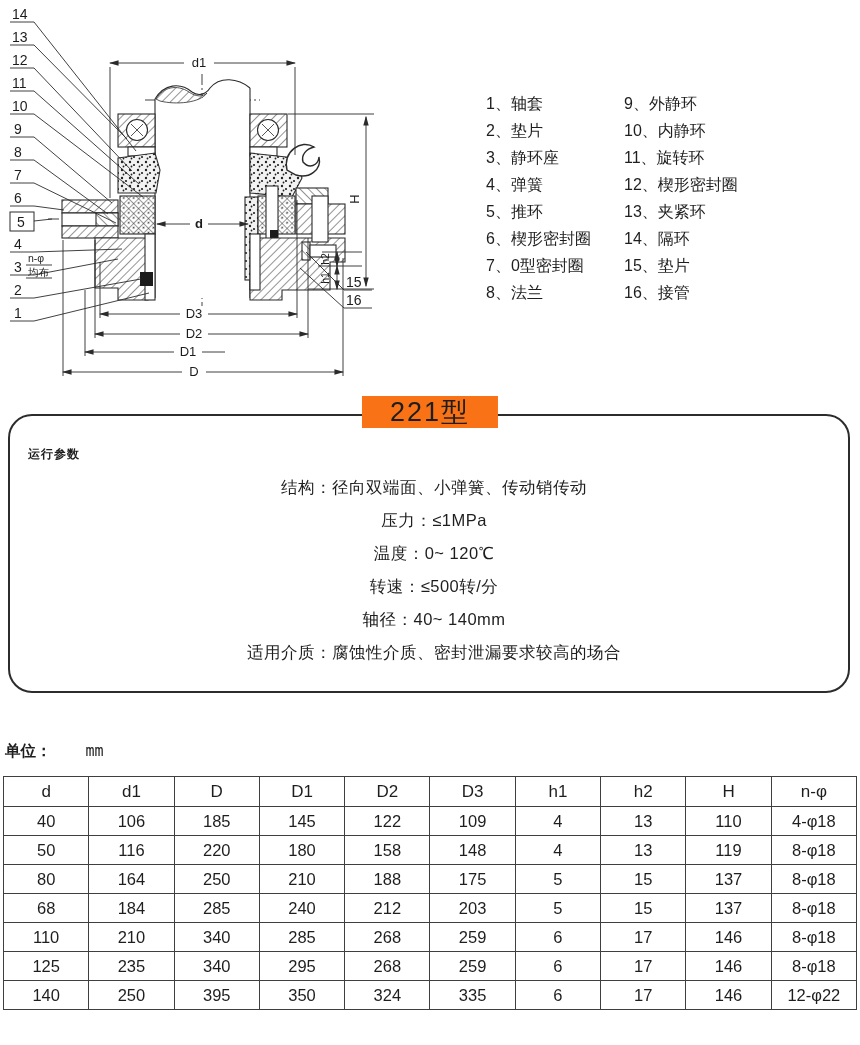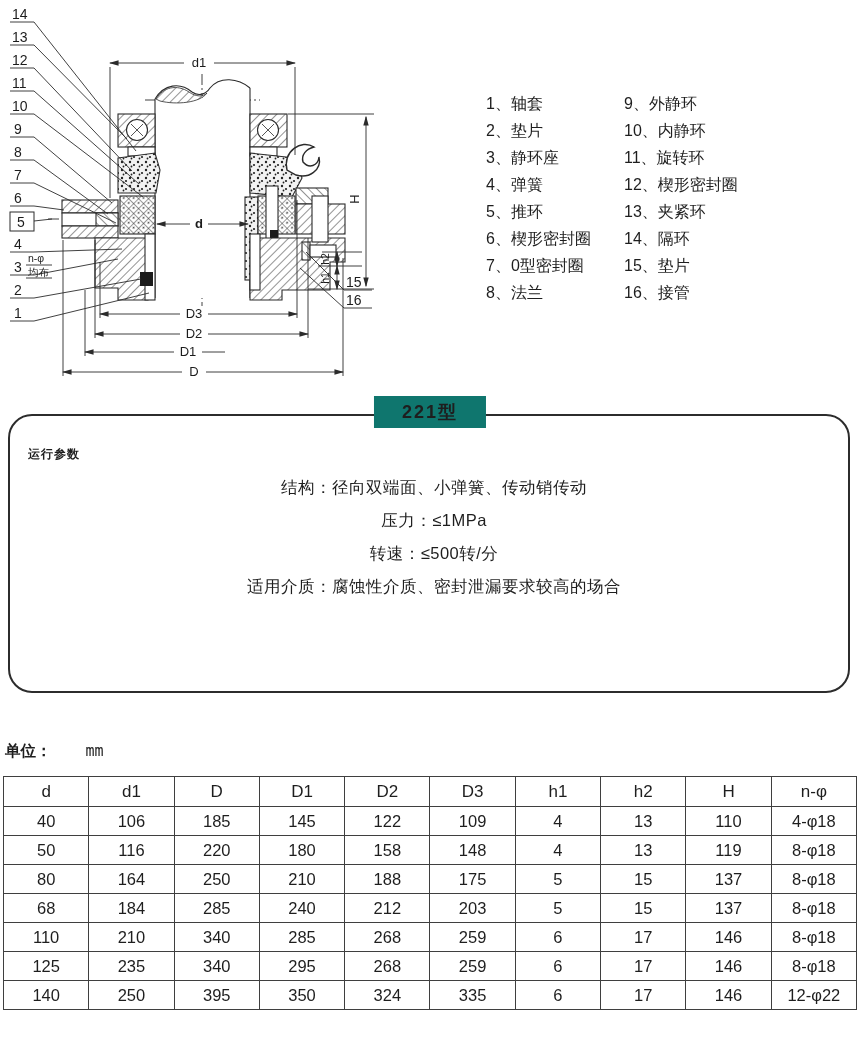--- a/index.html
+++ b/index.html
@@ -23,21 +23,21 @@
   .diagram .mask{fill:#fff;stroke:none;}
   
   .parts{position:absolute;left:486px;top:90px;width:370px;display:flex;gap:20px;}
   .parts ul{list-style:none;margin:0;padding:0;font-size:16px;}
   .parts li{height:27px;line-height:27px;white-space:nowrap;}
   .parts ul.col-left{width:118px;}
   
   .params-box{position:absolute;left:8px;top:414px;width:842px;height:279px;
               border:2px solid #2c2c2c;border-radius:24px;box-sizing:border-box;}
   .model-title{position:absolute;left:50%;top:396px;transform:translateX(-50%);
-               background:#0f766e;padding:0 28px;font-size:18px;font-weight:700;
+               background:#f97316;padding:0 28px;font-size:27px;font-weight:400;
                letter-spacing:2px;line-height:32px;z-index:2;white-space:nowrap;}
   .params-content{position:absolute;left:28px;top:438px;right:20px;}
   .params-heading{font-size:12px;font-weight:700;height:33px;line-height:33px;letter-spacing:1px;}
   .params-content ul{list-style:none;margin:0;padding:0;text-align:center;}
   .params-content li{height:33px;line-height:33px;font-size:16.5px;letter-spacing:0.5px;white-space:nowrap;}
   
   .unit-note{position:absolute;left:5px;top:741px;font-size:15.5px;font-weight:600;}
   .unit-note .val{font-family:"DejaVu Sans Mono",monospace;font-weight:400;font-size:15px;padding-left:34px;}
   
   .spec-table{position:absolute;left:3px;top:776px;width:854px;border-collapse:collapse;table-layout:fixed;}
@@ -265,21 +265,23 @@
       </ul>
   </div>
 
   <div class="params-box"></div>
   <div class="model-title">221型</div>
   <div class="params-content">
     <div class="params-heading">运行参数</div>
     <ul>
         <li>结构：径向双端面、小弹簧、传动销传动</li>
         <li>压力：≤1MPa</li>
+        <li>温度：0~ 120℃</li>
         <li>转速：≤500转/分</li>
+        <li>轴径：40~ 140mm</li>
         <li>适用介质：腐蚀性介质、密封泄漏要求较高的场合</li>
       </ul>
   </div>
 
   <div class="unit-note">
     <span>单位：</span><span class="val">mm</span>
   </div>
 
   <table class="spec-table">
     <thead>

